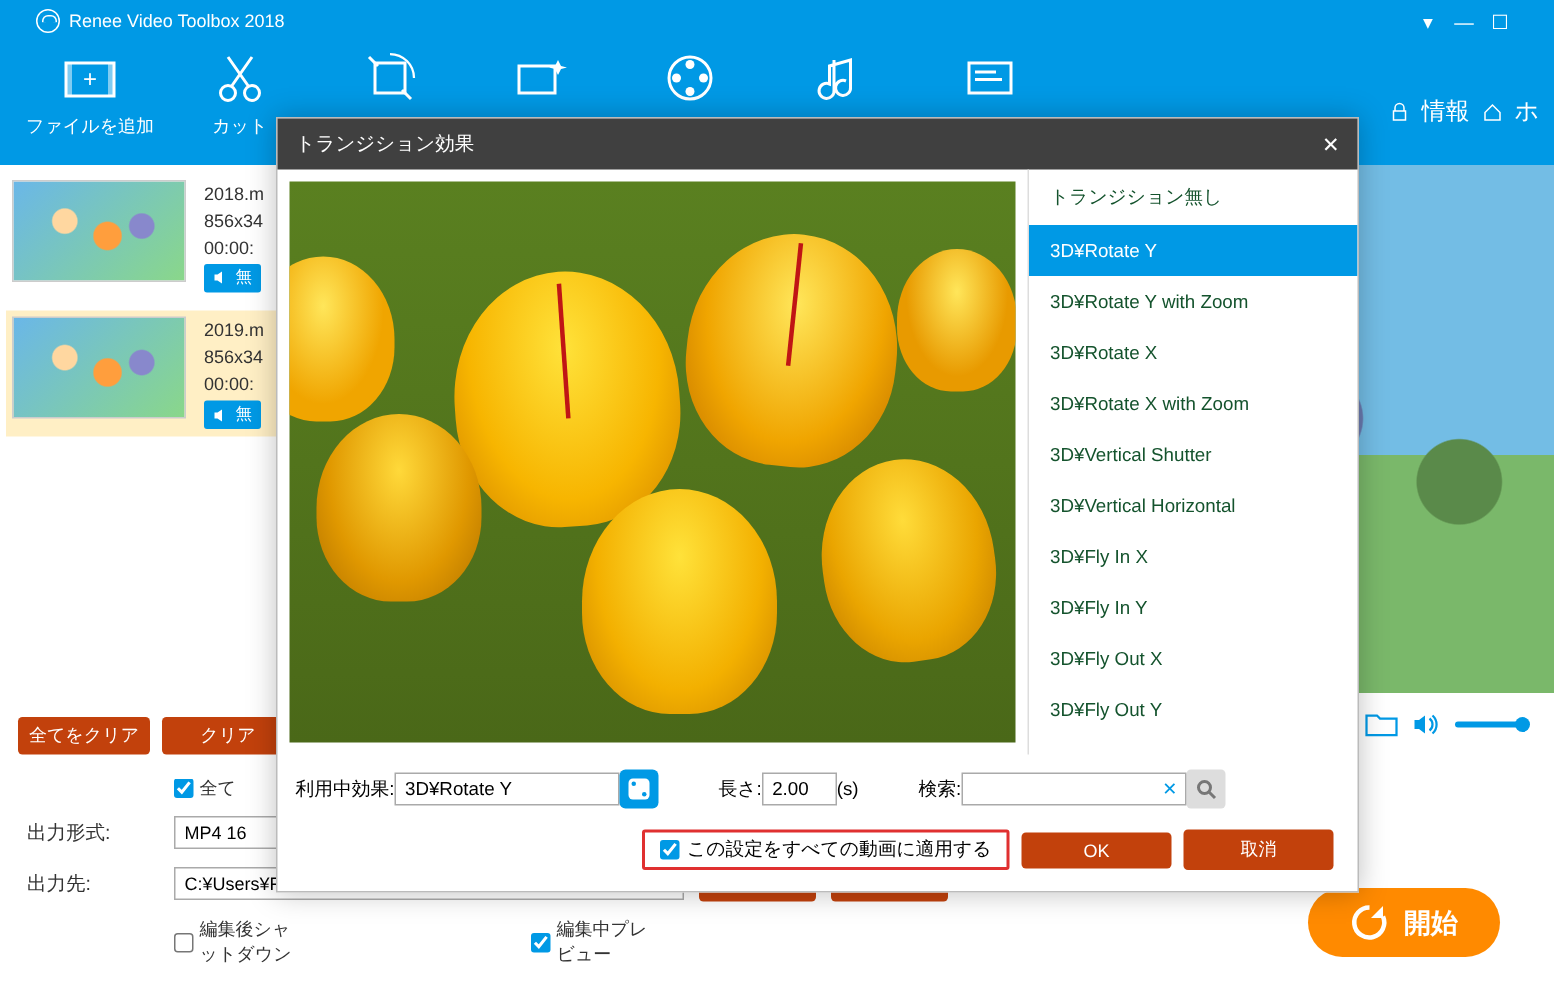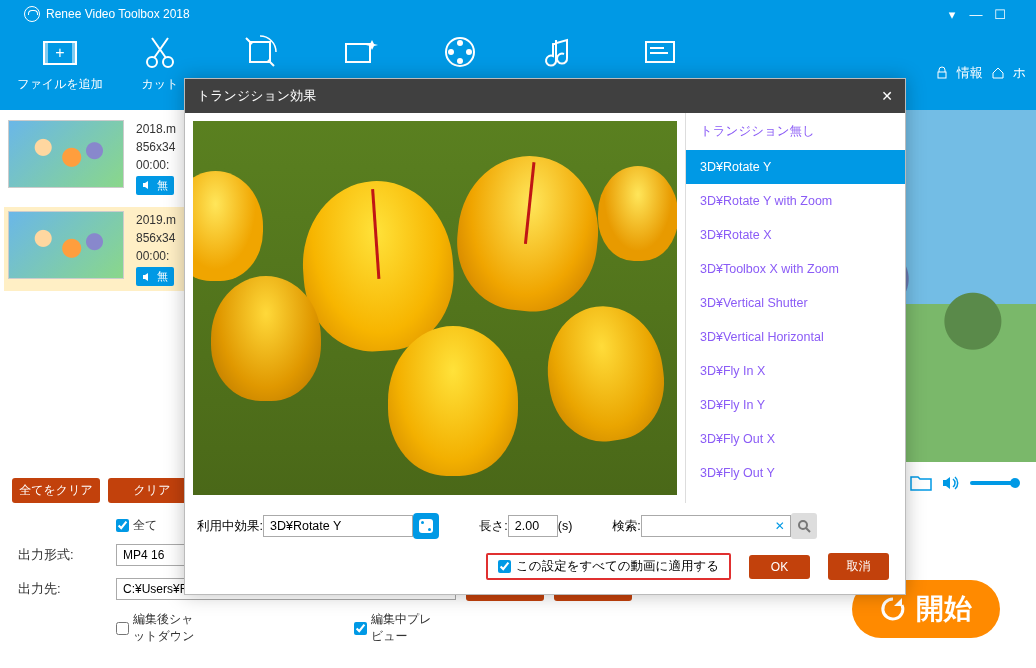--- a/index.html
+++ b/index.html
@@ -9,21 +9,21 @@
   .titlebar { background: #0099e5; height: 28px; display: flex; align-items: center; padding: 0 24px; color: #fff; font-size: 12px; }
   .titlebar .logo { width: 16px; height: 16px; border: 1px solid #fff; border-radius: 50%; margin-right: 6px; position: relative; }
   .titlebar .logo::before { content: ""; position: absolute; width: 8px; height: 4px; border: 1px solid #fff; border-bottom: none; border-radius: 4px 4px 0 0; top: 3px; left: 3px; }
   .titlebar .title { flex: 1; }
   .titlebar .tctrl { width: 24px; text-align: center; cursor: pointer; font-size: 13px; }
 
   
   .toolbar { background: #0099e5; height: 82px; display: flex; align-items: flex-start; padding: 4px 10px 0 10px; color: #fff; position: relative; }
   .tool { display: flex; flex-direction: column; align-items: center; width: 100px; font-size: 12px; cursor: pointer; }
   .tool .ico { width: 40px; height: 40px; margin-bottom: 4px; position: relative; }
-  .toolbar .right-tools { position: absolute; right: 10px; top: 36px; display: flex; align-items: center; gap: 8px; font-size: 13px; }
+  .toolbar .right-tools { position: absolute; right: 10px; top: 36px; display: flex; align-items: center; gap: 8px; font-size: 16px; }
 
   
   .main { display: flex; height: 352px; }
   .filelist { width: 510px; padding: 6px 4px; overflow: hidden; }
   .fileitem { display: flex; margin-bottom: 8px; padding: 4px; }
   .fileitem.sel { background: #ffefc5; }
   .thumb { width: 116px; height: 68px; background: linear-gradient(135deg,#6ab7e8,#8ad78a); border: 1px solid #ccc; margin-right: 12px; position: relative; }
   .thumb::after { content:""; position:absolute; inset:0; background: radial-gradient(circle at 30% 40%, #ffd7a0 0 8px, transparent 9px), radial-gradient(circle at 55% 55%, #ff9e3d 0 9px, transparent 10px), radial-gradient(circle at 75% 45%, #88c 0 8px, transparent 9px); }
   .finfo { font-size: 12px; color: #333; line-height: 1.5; }
   .audio-badge { display: inline-flex; align-items: center; background: #0099e5; color: #fff; font-size: 11px; padding: 1px 6px; border-radius: 2px; margin-top: 2px; }
@@ -49,21 +49,21 @@
   .form { padding: 6px 18px; font-size: 13px; color:#333; }
   .form-row { display:flex; align-items:center; margin-bottom: 10px; gap: 10px; }
   .form-row label { width: 88px; }
   .form-row input[type=text], .form-row select { border:1px solid #aaa; padding: 3px 6px; font-size: 12px; }
   .chk { display:flex; align-items:center; gap:4px; font-size:12px; }
   .chk input { accent-color:#0099e5; }
   .select-wrap { position:relative; display:inline-block; }
   .select-wrap .caret { position:absolute; right:6px; top:50%; transform:translateY(-50%); pointer-events:none; font-size:10px; color:#555; }
 
   
-  .start-btn { position:absolute; right: 36px; bottom: 30px; background:#ff8a00; color:#fff; font-size:28px; font-weight:bold; padding: 10px 28px; border-radius: 30px; display:flex; align-items:center; gap:10px; cursor:pointer; }
+  .start-btn { position:absolute; right: 36px; bottom: 30px; background:#ff8a00; color:#fff; font-size:18px; font-weight:bold; padding: 10px 28px; border-radius: 30px; display:flex; align-items:center; gap:10px; cursor:pointer; }
 
   
   .modal { position:absolute; left: 184px; top: 78px; width: 722px; background:#fff; box-shadow: 0 0 18px rgba(0,0,0,0.25); border:1px solid #bbb; }
   .modal-hdr { background:#404040; color:#fff; font-size:13px; padding: 8px 12px; display:flex; align-items:center; }
   .modal-hdr .mtitle { flex:1; }
   .modal-close { cursor:pointer; font-size:14px; }
   .modal-body { display:flex; height: 390px; }
   .preview-box { width: 500px; padding: 8px; }
   .tulips { width: 100%; height: 100%; position:relative; overflow:hidden;
     background: linear-gradient(180deg, #5a8020 0%, #4a6818 100%); }
@@ -71,33 +71,33 @@
   .t1 { width:150px; height:170px; left:110px; top:60px; background: radial-gradient(ellipse at 50% 30%, #ffe23a, #f7b500 60%, #d08200); transform:rotate(-4deg); }
   .t1::after { content:""; position:absolute; left:50%; top:8px; width:3px; height:90px; background:#c01515; transform:translateX(-50%); }
   .t2 { width:140px; height:155px; left:265px; top:35px; background: radial-gradient(ellipse at 50% 30%, #ffe65a, #f0a500 60%, #c07200); transform:rotate(6deg); }
   .t2::after { content:""; position:absolute; left:48%; top:6px; width:3px; height:82px; background:#c01515; }
   .t3 { width:110px; height:125px; left:18px; top:155px; background: radial-gradient(ellipse at 50% 30%, #ffd93a, #e09800 60%, #b07000); }
   .t4 { width:130px; height:150px; left:195px; top:205px; background: radial-gradient(ellipse at 50% 30%, #ffe23a, #f3b000 60%, #c88000); }
   .t5 { width:115px; height:135px; left:355px; top:185px; background: radial-gradient(ellipse at 50% 30%, #ffdc3a, #eaa500 60%, #bd7800); transform:rotate(-8deg); }
   .t6 { width:95px; height:110px; left:-25px; top:50px; background: radial-gradient(ellipse at 50% 30%, #ffe65a, #f0a500 60%); }
   .t7 { width:80px; height:95px; left:405px; top:45px; background: radial-gradient(ellipse at 50% 30%, #ffe65a, #e89a00 60%); }
   .effect-list { flex:1; overflow-y:auto; border-left:1px solid #ddd; position:relative; }
-  .effect-item { padding: 10px 14px; font-size: 12.5px; color:#8b5cf6; cursor:pointer; }
+  .effect-item { padding: 10px 14px; font-size: 12.5px; color:#14532d; cursor:pointer; }
   .effect-item.sel { background:#0099e5; color:#fff; }
   .modal-foot1 { display:flex; align-items:center; gap: 0; padding: 10px 12px 4px 12px; font-size:12.5px; }
   .modal-foot1 input[type=text]{ border:1px solid #aaa; padding:3px 6px; font-size:12.5px; }
   .dice-btn { width:26px; height:26px; background:#0099e5; border-radius:4px; display:flex; align-items:center; justify-content:center; cursor:pointer; }
   .dice { width:14px; height:14px; background:#fff; border-radius:3px; position:relative; }
   .dice::before,.dice::after{ content:""; position:absolute; width:3px; height:3px; background:#0099e5; border-radius:50%; }
   .dice::before{ left:2px; top:2px; } .dice::after{ right:2px; bottom:2px; }
   .search-btn { width:26px; height:26px; background:#ddd; border-radius:3px; display:flex; align-items:center; justify-content:center; cursor:pointer; }
   .search-clear { position:absolute; right:6px; top:4px; color:#0099e5; font-size:12px; cursor:pointer; }
-  .modal-foot2 { display:flex; align-items:center; justify-content:flex-end; gap: 18px; padding: 10px 16px 14px 16px; font-size:12.5px; }
+  .modal-foot2 { display:flex; align-items:center; justify-content:flex-end; gap: 8px; padding: 10px 16px 14px 16px; font-size:12.5px; }
   .apply-box { border: 2px solid #e03030; padding: 3px 10px; display:flex; align-items:center; gap:5px; border-radius:2px; }
-  .btn-blue.md { width: 61px; padding: 5px 0; }
+  .btn-blue.md { width: 100px; padding: 5px 0; }
 
   
   svg { display:block; }
 </style>
 </head>
 <body>
 
 <div class="titlebar">
   <div class="logo"></div>
   <div class="title">Renee Video Toolbox 2018</div>
@@ -302,21 +302,21 @@
           <div class="tulip t4"></div>
           <div class="tulip t5"></div>
       </div>
     </div>
     <div class="effect-list" id="effect-list">
 
     <div class="effect-item">トランジション無し</div>
         <div class="effect-item sel">3D¥Rotate Y</div>
         <div class="effect-item">3D¥Rotate Y with Zoom</div>
         <div class="effect-item">3D¥Rotate X</div>
-        <div class="effect-item">3D¥Toolbox X with Zoom</div>
+        <div class="effect-item">3D¥Rotate X with Zoom</div>
         <div class="effect-item">3D¥Vertical Shutter</div>
         <div class="effect-item">3D¥Vertical Horizontal</div>
         <div class="effect-item">3D¥Fly In X</div>
         <div class="effect-item">3D¥Fly In Y</div>
         <div class="effect-item">3D¥Fly Out X</div>
         <div class="effect-item">3D¥Fly Out Y</div>
       </div>
   </div>
   <div class="modal-foot1">
     <span>利用中効果:</span>

